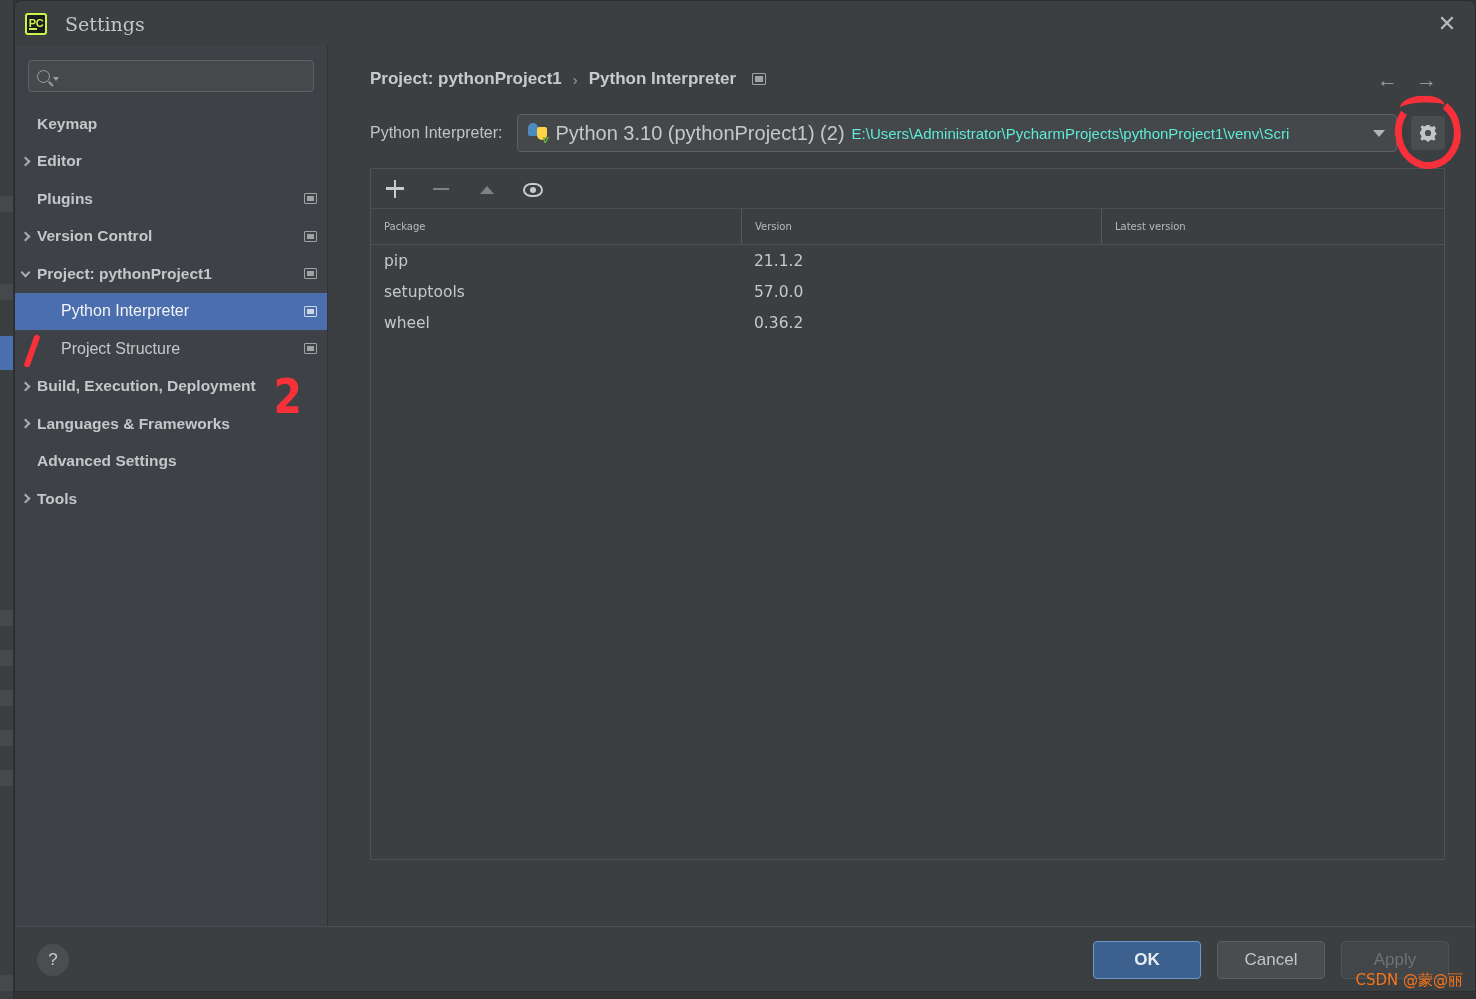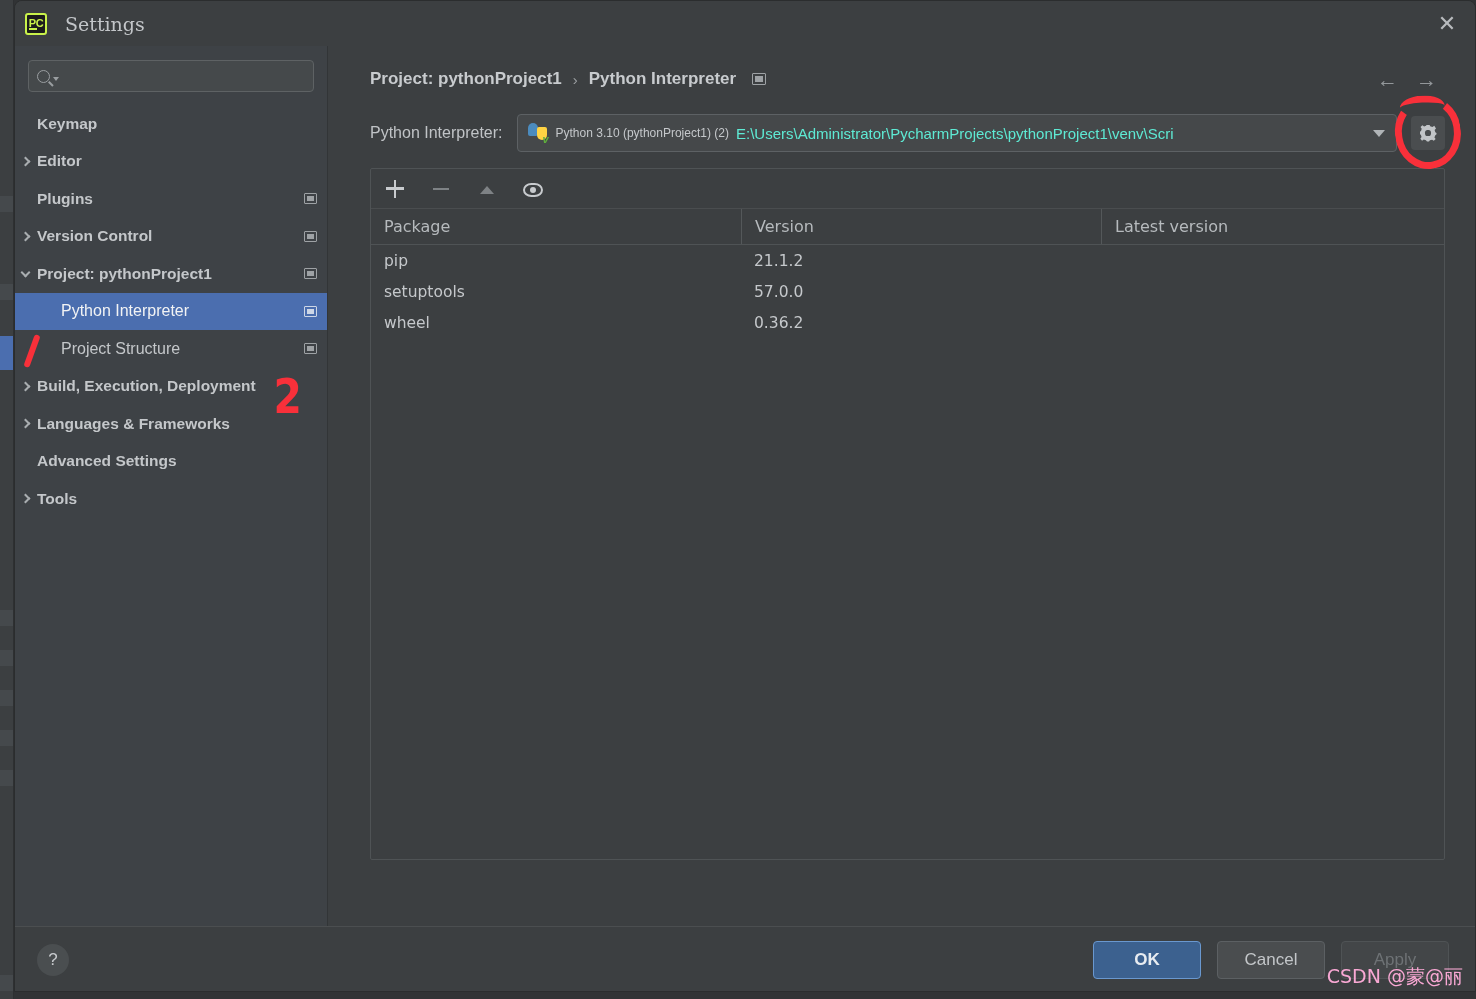--- a/index.html
+++ b/index.html
@@ -306,21 +306,21 @@
   }
   #py-icon .vb {
     position: absolute;
     right: -1px; bottom: -2px;
     font-size: 11px;
     font-weight: bold;
     color: #5faf3c;
     line-height: 1;
   }
   #interp-name {
-    font-size: 12px;
+    font-size: 20px;
     color: #c5c8cb;
     white-space: nowrap;
     flex: none;
   }
   #interp-path {
     font-size: 15px;
     color: #5eead4;
     margin-left: 7px;
     white-space: nowrap;
     overflow: hidden;
@@ -445,21 +445,21 @@
 
   #pkg-head {
     height: 36px;
     display: flex;
     align-items: center;
     background: #3c3f41;
     border-bottom: 1px solid #4f5355;
     font-family: "DejaVu Sans", sans-serif;
   }
   #pkg-head .th {
-    font-size: 16px;
+    font-size: 10px;
     color: #b6babd;
     padding-left: 13px;
     display: flex;
     align-items: center;
     height: 100%;
   }
   #pkg-head .th + .th { border-left: 1px solid #54585a; }
   .col-pkg { width: 370px; flex: none; }
   .col-ver { width: 360px; flex: none; }
   .col-latest { flex: 1; }
@@ -520,22 +520,22 @@
     border: 1px solid #6a98cf;
     color: #e8ecf1;
     font-weight: bold;
   }
   .dlg-btn.disabled { color: #6e7275; border-color: #4f5355; background: #434648; }
 
   #watermark {
     position: absolute;
     right: 12px;
     bottom: 2px;
-    font-size: 19px;
-    color: #f9a8d4;
+    font-size: 15px;
+    color: #f97316;
     font-family: "DejaVu Sans", sans-serif;
     pointer-events: none;
     white-space: nowrap;
   }
 
   
   #red-one {
     position: absolute;
     left: 14px; top: 288px;
     width: 6px; height: 34px;

